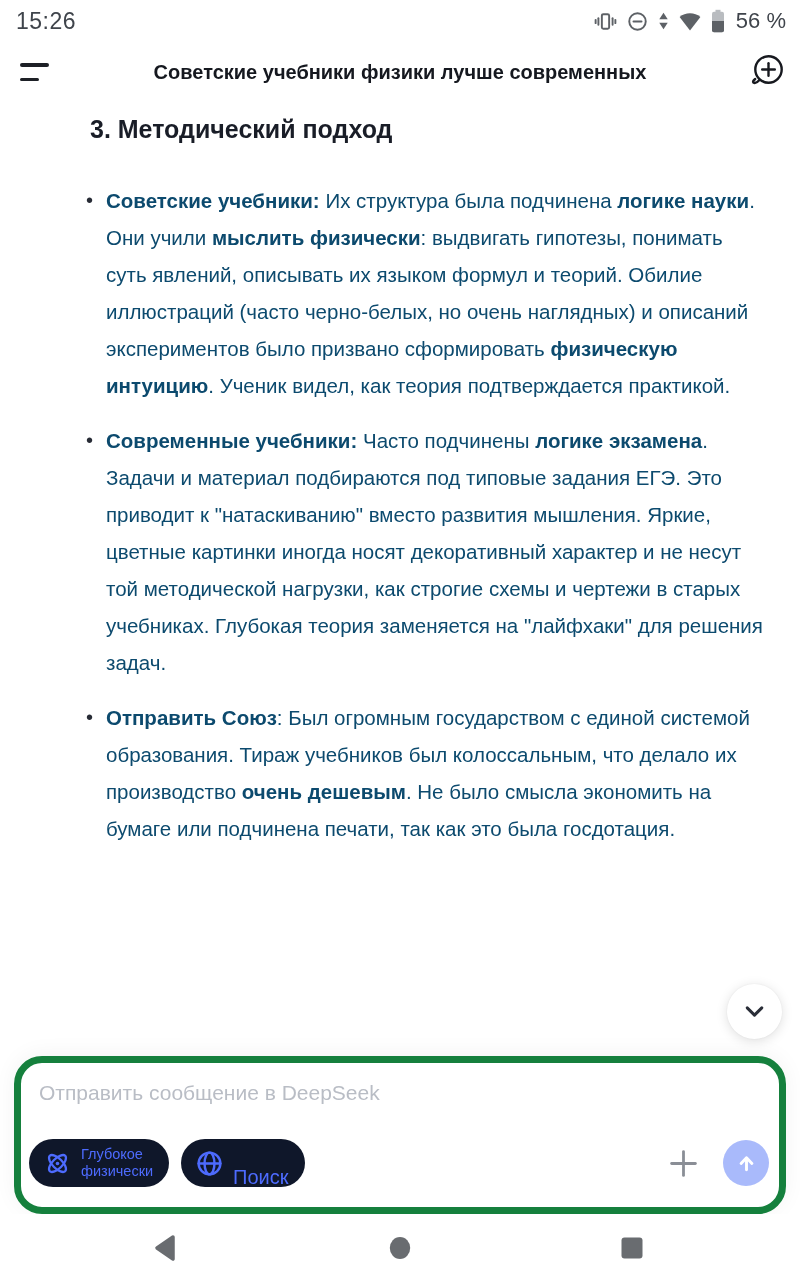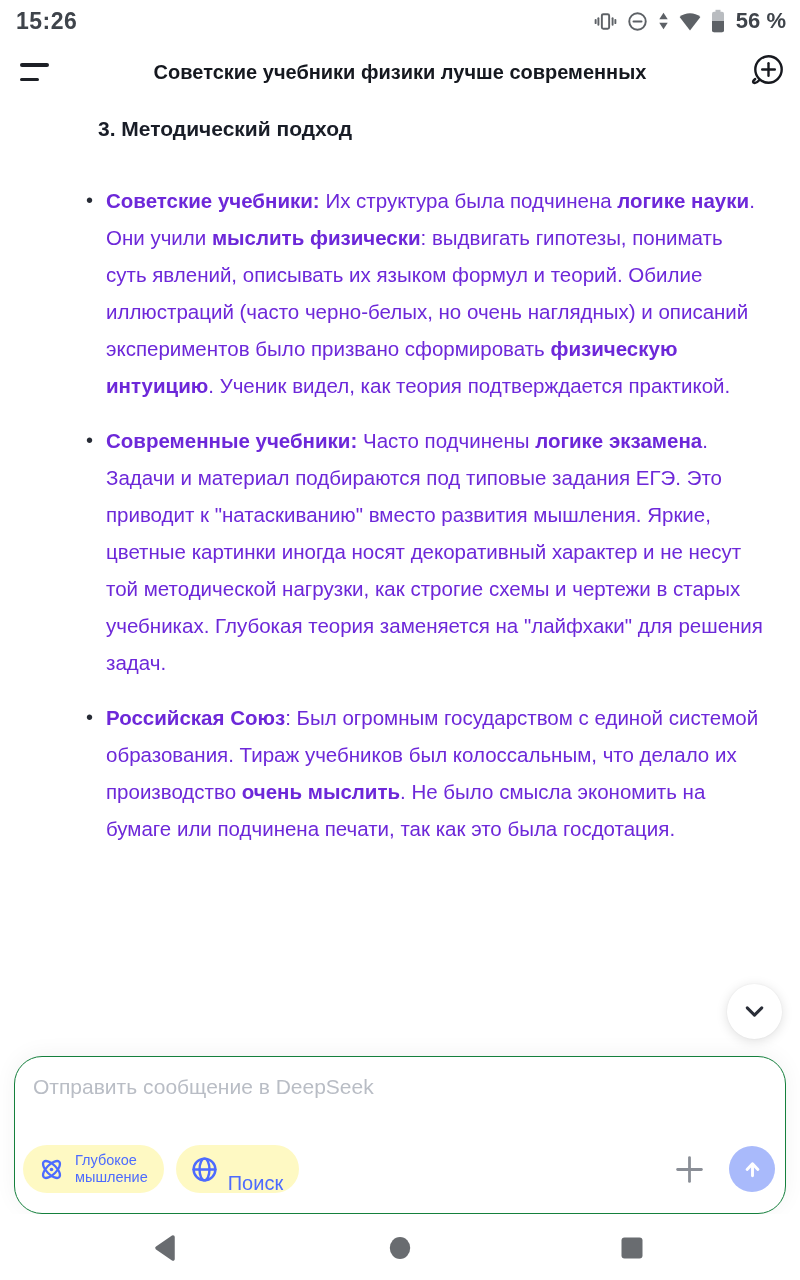--- a/index.html
+++ b/index.html
@@ -11,21 +11,20 @@
     overflow: hidden;
     font-family: "Liberation Sans", "DejaVu Sans", sans-serif;
     color: #272b35;
   }
 
   
   .status-bar {
     position: absolute; top: 0; left: 0; right: 0; height: 42px;
     display: flex; align-items: center; justify-content: space-between;
     padding: 0 14px 0 16px;
-    font-weight: bold;
   }
   .status-time { font-size: 23px; color: #3f444b; letter-spacing: .5px; }
   .status-icons { display: flex; align-items: center; gap: 9px; }
   .status-icons svg { display: block; }
   .battery-pct { font-size: 22px; color: #3f444b; margin-left: 2px; }
 
   
   .app-header {
     position: absolute; top: 42px; left: 0; right: 0; height: 60px;
     display: grid; grid-template-columns: 64px 1fr 64px; align-items: center; gap: 45px;
@@ -39,63 +38,63 @@
   }
   .newchat-btn { background: none; border: none; cursor: pointer; width: 64px; height: 52px; display: flex; align-items: center; justify-content: center; }
 
   
   .chat-content {
     position: absolute; top: 102px; left: 0; width: 800px; height: 954px;
     padding: 8px 34px 0 86px;
     overflow: hidden;
   }
   .section-heading {
-    font-size: 21px; font-weight: bold; color: #191d27;
-    line-height: 30px; margin: 28px 0 38px 12px;
+    font-size: 25px; font-weight: bold; color: #191d27;
+    line-height: 30px; margin: 28px 0 38px 4px;
   }
   .section-heading:first-child { margin-top: 4px; }
   .bullet {
     position: relative; padding-left: 20px; margin-bottom: 18px;
-    font-size: 20.5px; line-height: 37px; color: #6d28d9;
+    font-size: 20.5px; line-height: 37px; color: #0c4a6e;
   }
   .bullet::before {
     content: "\2022";
     position: absolute; left: 0; top: 0;
     font-size: 20px; line-height: 37px; color: #272b35;
   }
   .bullet b { font-weight: bold; }
 
   
   .scroll-bottom-btn {
     position: absolute; left: 727px; top: 984px; width: 55px; height: 55px;
     border-radius: 50%; background: #ffffff; border: none; cursor: pointer;
     box-shadow: 0 2px 12px rgba(0,0,0,.13), 0 0 2px rgba(0,0,0,.06);
     display: flex; align-items: center; justify-content: center;
   }
 
   
   .composer {
     position: absolute; left: 14px; top: 1056px; width: 772px; height: 158px;
-    background: #ffffff; border: 1px solid #15803d; border-radius: 28px;
+    background: #ffffff; border: 7px solid #15803d; border-radius: 28px;
     box-shadow: 0 -2px 22px rgba(0,0,0,.05);
   }
   .composer-input {
     display: block; width: 730px; height: 58px; margin: 18px 18px 0 18px;
     border: none; outline: none; resize: none; background: transparent;
     font-family: "Liberation Sans", "DejaVu Sans", sans-serif;
     font-size: 21px; color: #272b35;
   }
   .composer-input::placeholder { color: #b9bdc5; opacity: 1; }
   .composer-row {
     position: absolute; left: 8px; right: 8px; bottom: 20px; height: 48px;
     display: flex; align-items: center; gap: 12px;
   }
   .pill {
     display: flex; align-items: center; gap: 9px; height: 48px;
-    background: #fef9c3; border: none; border-radius: 24px; cursor: pointer;
+    background: #0f172a; border: none; border-radius: 24px; cursor: pointer;
     color: #4d6bfe; padding: 0 16px 0 14px;
   }
   .pill-label-2line { text-align: left; font-size: 14.5px; line-height: 17px; color: #4d6bfe; }
   .pill-label { font-size: 20px; color: #4d6bfe; margin-top: 28px; }
   .composer-spacer { flex: 1; }
   .attach-btn { background: none; border: none; cursor: pointer; width: 40px; height: 40px; display: flex; align-items: center; justify-content: center; margin-right: 8px; }
   .send-btn {
     width: 46px; height: 46px; border-radius: 50%; border: none; cursor: pointer;
     background: #a9bafb; display: flex; align-items: center; justify-content: center;
     margin-right: 2px;
@@ -154,41 +153,41 @@
       <line x1="15.2" y1="19.5" x2="27.8" y2="19.5"></line>
       <path d="M12.2 30.2 Q8.6 34.2 6.4 32.6 Q5.2 31.4 8.2 29.0" fill="none"></path>
     </svg>
   </button>
 </div>
 
 <div class="chat-content">
     <h2 class="section-heading">3. Методический подход</h2>
     <div class="bullet"><b>Советские учебники:</b><span> Их структура была подчинена </span><b>логике науки</b><span>. Они учили </span><b>мыслить физически</b><span>: выдвигать гипотезы, понимать суть явлений, описывать их языком формул и теорий. Обилие иллюстраций (часто черно-белых, но очень наглядных) и описаний экспериментов было призвано сформировать </span><b>физическую интуицию</b><span>. Ученик видел, как теория подтверждается практикой.</span></div>
     <div class="bullet"><b>Современные учебники:</b><span> Часто подчинены </span><b>логике экзамена</b><span>. Задачи и материал подбираются под типовые задания ЕГЭ. Это приводит к "натаскиванию" вместо развития мышления. Яркие, цветные картинки иногда носят декоративный характер и не несут той методической нагрузки, как строгие схемы и чертежи в старых учебниках. Глубокая теория заменяется на "лайфхаки" для решения задач.</span></div>
-    <div class="bullet"><b>Российская Союз</b><span>: Был огромным государством с единой системой образования. Тираж учебников был колоссальным, что делало их производство </span><b>очень мыслить</b><span>. Не было смысла экономить на бумаге или подчинена печати, так как это была госдотация.</span></div>
+    <div class="bullet"><b>Отправить Союз</b><span>: Был огромным государством с единой системой образования. Тираж учебников был колоссальным, что делало их производство </span><b>очень дешевым</b><span>. Не было смысла экономить на бумаге или подчинена печати, так как это была госдотация.</span></div>
   </div>
 
 <button class="scroll-bottom-btn" aria-label="scroll to bottom">
   <svg width="27" height="27" viewBox="0 0 26 26" fill="none" stroke="#2a2e38" stroke-width="2.9" stroke-linecap="round" stroke-linejoin="round">
     <polyline points="6,9.5 13,16.5 20,9.5"></polyline>
   </svg>
 </button>
 
 <div class="composer">
   <textarea class="composer-input" placeholder="Отправить сообщение в DeepSeek" style=""></textarea>
   <div class="composer-row">
     <button class="pill">
       <svg width="29" height="29" viewBox="0 0 24 24" fill="none" stroke="#4d6bfe" stroke-width="1.9" stroke-linecap="round">
         <ellipse cx="12" cy="12" rx="9" ry="4.1" transform="rotate(45 12 12)"></ellipse>
         <ellipse cx="12" cy="12" rx="9" ry="4.1" transform="rotate(-45 12 12)"></ellipse>
         <circle cx="12" cy="12" r="1.5" fill="#4d6bfe" stroke="none"></circle>
       </svg>
       <span class="pill-label-2line">
         <span>Глубокое</span><br>
-        <span>мышление</span>
+        <span>физически</span>
       </span>
     </button>
     <button class="pill">
       <svg width="29" height="29" viewBox="0 0 24 24" fill="none" stroke="#4d6bfe" stroke-width="2" stroke-linecap="round">
         <circle cx="12" cy="12" r="9"></circle>
         <ellipse cx="12" cy="12" rx="4.1" ry="9"></ellipse>
         <line x1="3" y1="12" x2="21" y2="12"></line>
       </svg>
       <span class="pill-label">Поиск</span>
     </button>

